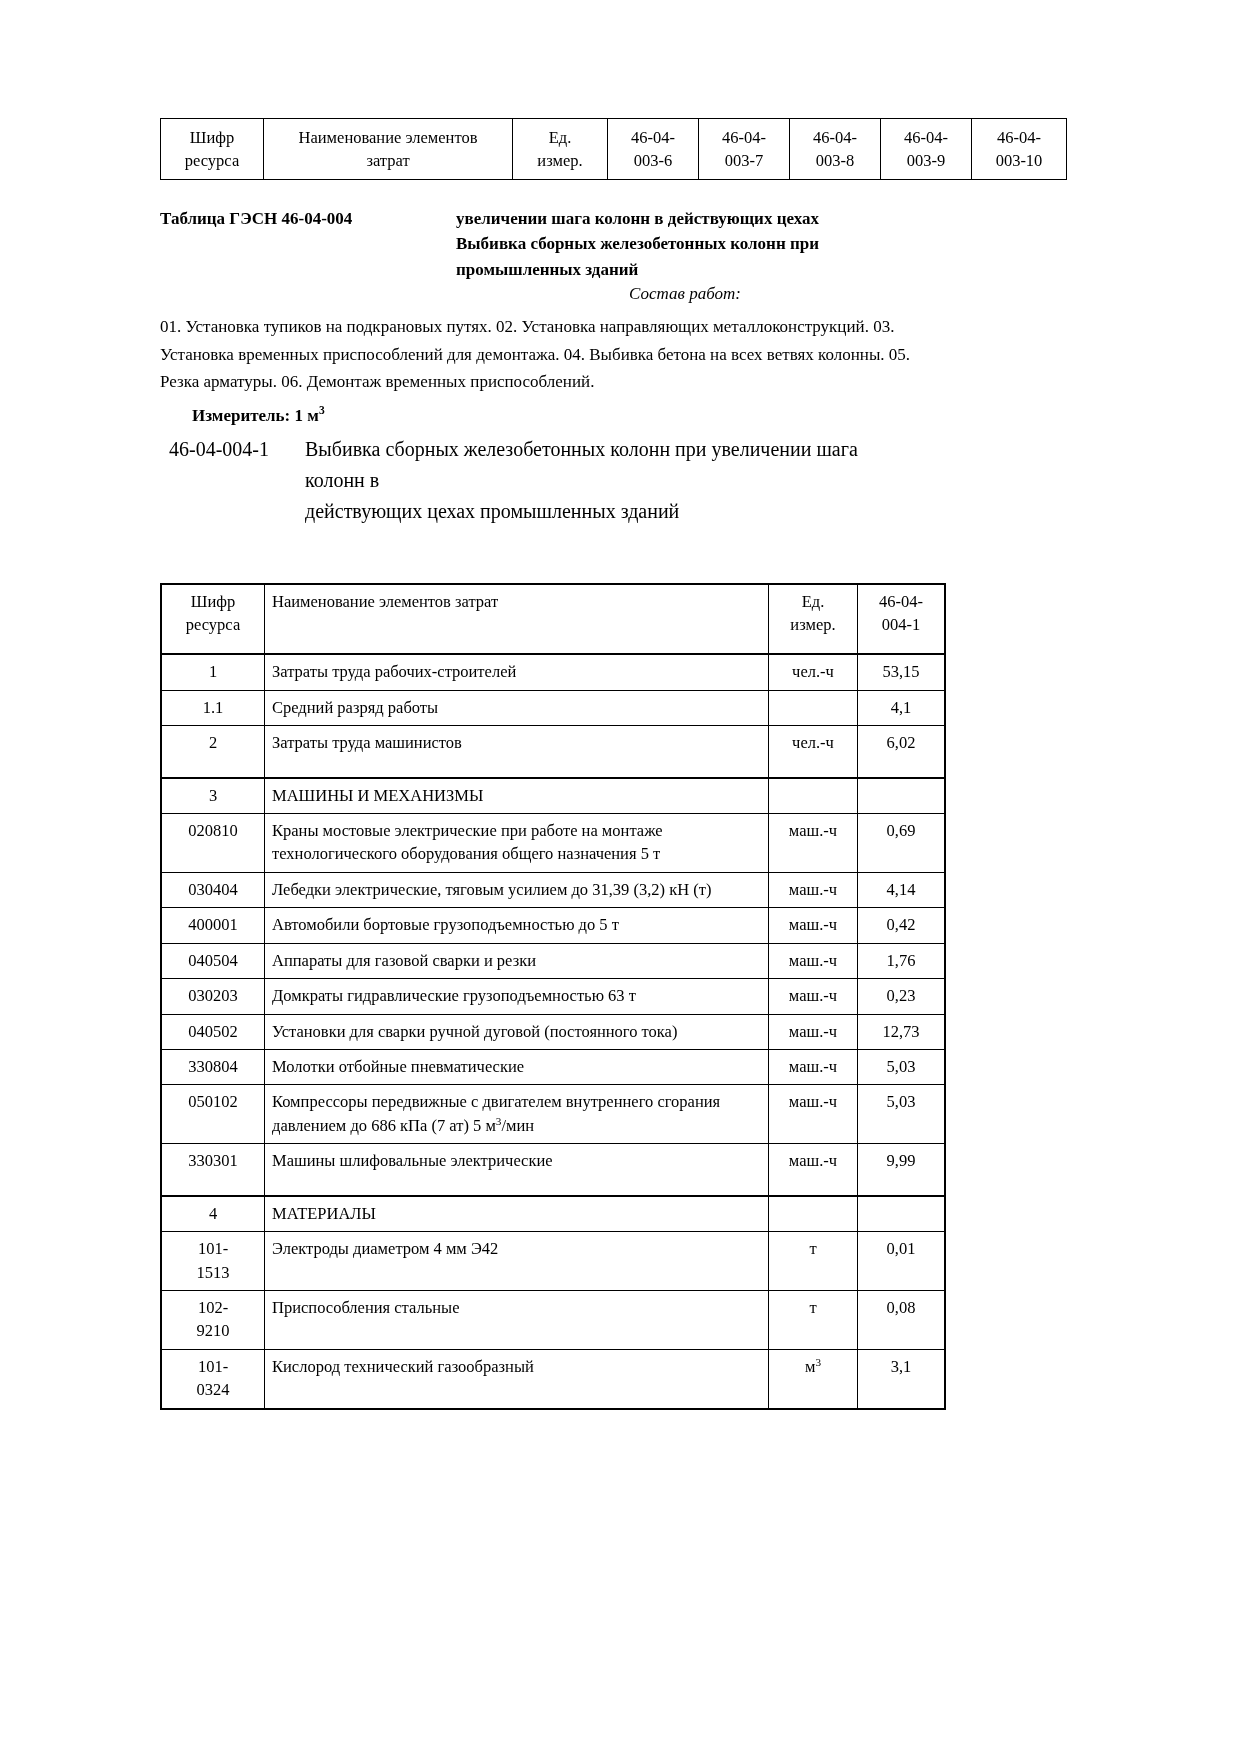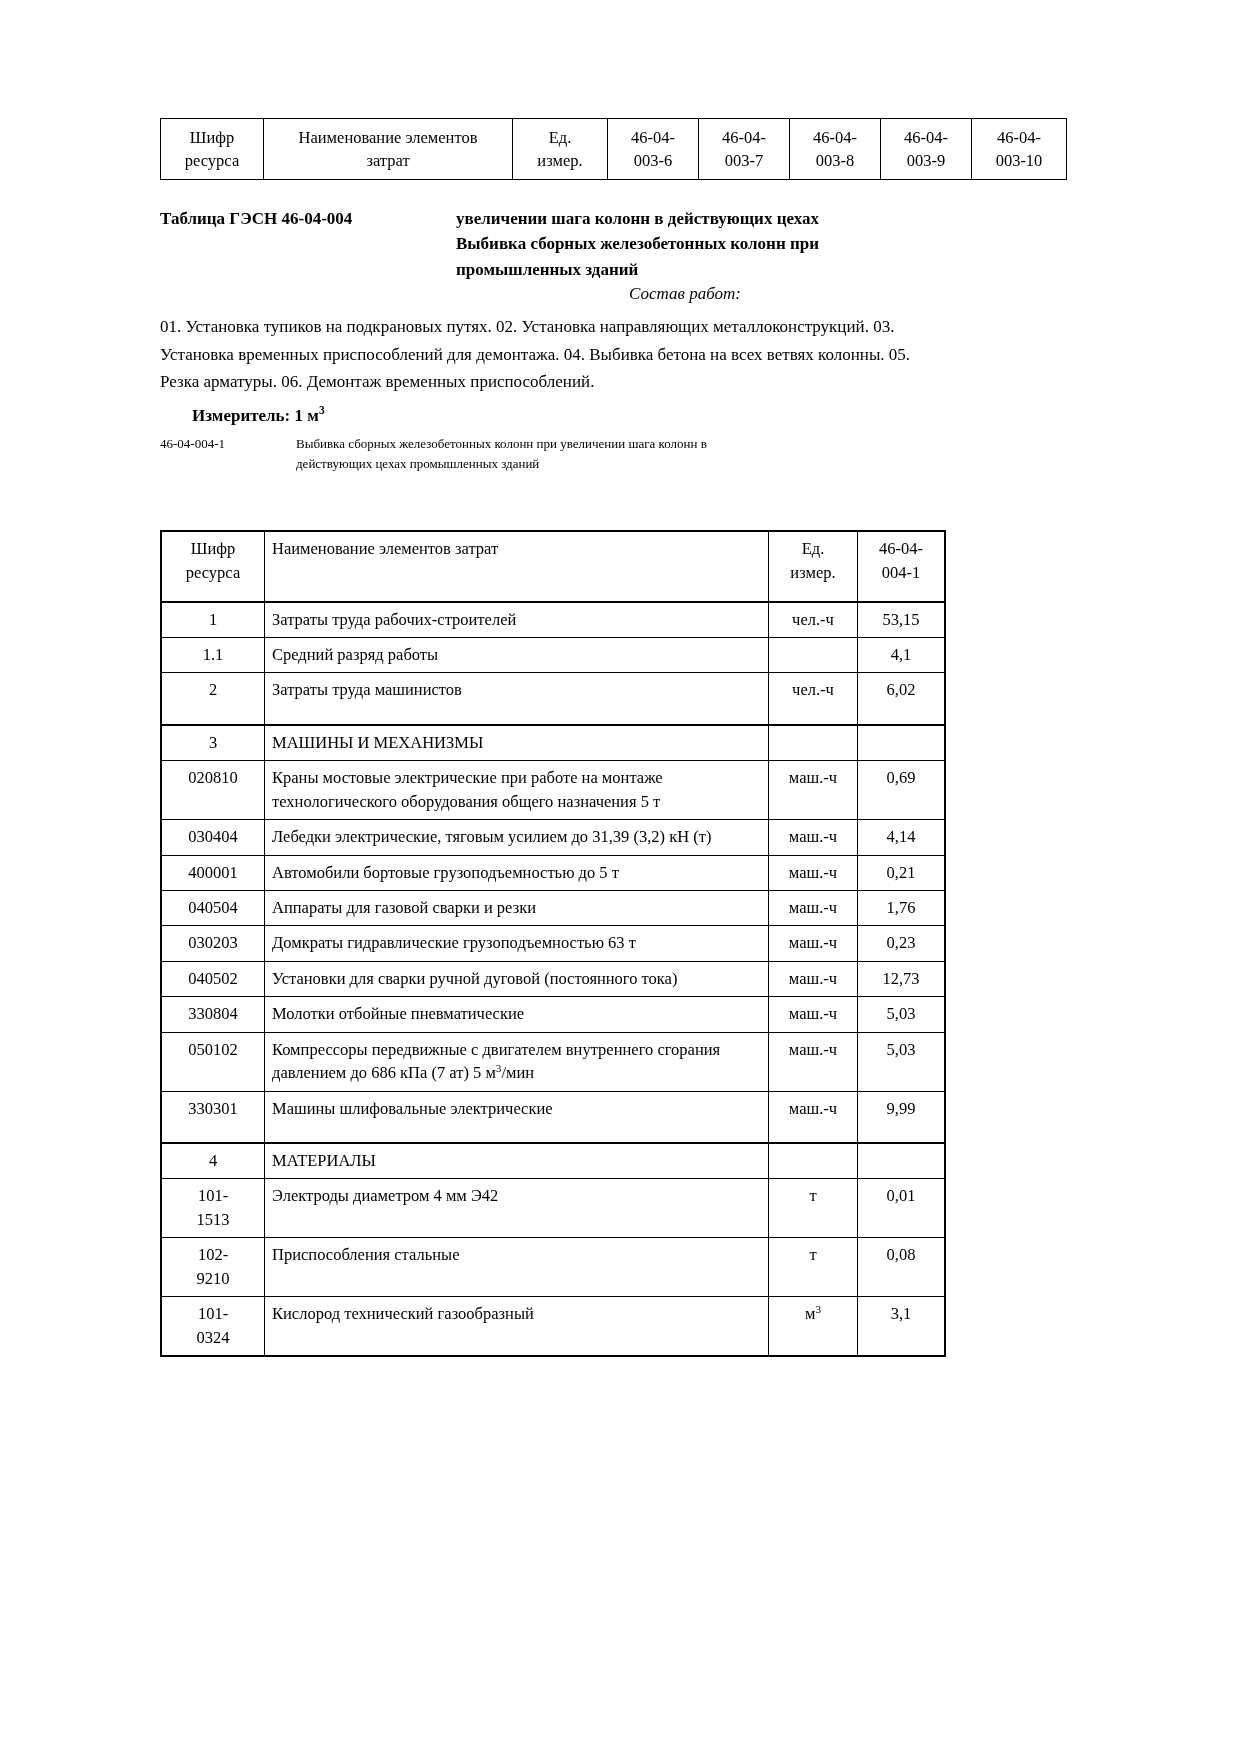--- a/index.html
+++ b/index.html
@@ -88,23 +88,24 @@
     width: 790px;
   }
   .izmeritel {
     font-weight: bold;
     font-size: 17px;
     margin-top: 10px;
     padding-left: 32px;
   }
   .item-line {
     display: flex;
-    font-size: 13px;
+    font-size: 20px;
     margin-top: 8px;
     line-height: 1.55;
+    margin-left: 9px;
   }
   .item-code {
     width: 136px;
     flex: 0 0 136px;
   }
   .item-desc {
     flex: 1 1 auto;
     max-width: 600px;
   }
 
@@ -247,21 +248,21 @@
         <tr>
           <td class="code">030404</td>
           <td class="name">Лебедки электрические, тяговым усилием до 31,39 (3,2) кН (т)</td>
           <td class="unit">маш.-ч</td>
           <td class="val">4,14</td>
         </tr>
         <tr>
           <td class="code">400001</td>
           <td class="name">Автомобили бортовые грузоподъемностью до 5 т</td>
           <td class="unit">маш.-ч</td>
-          <td class="val">0,21</td>
+          <td class="val">0,42</td>
         </tr>
         <tr>
           <td class="code">040504</td>
           <td class="name">Аппараты для газовой сварки и резки</td>
           <td class="unit">маш.-ч</td>
           <td class="val">1,76</td>
         </tr>
         <tr>
           <td class="code">030203</td>
           <td class="name">Домкраты гидравлические грузоподъемностью 63 т</td>

